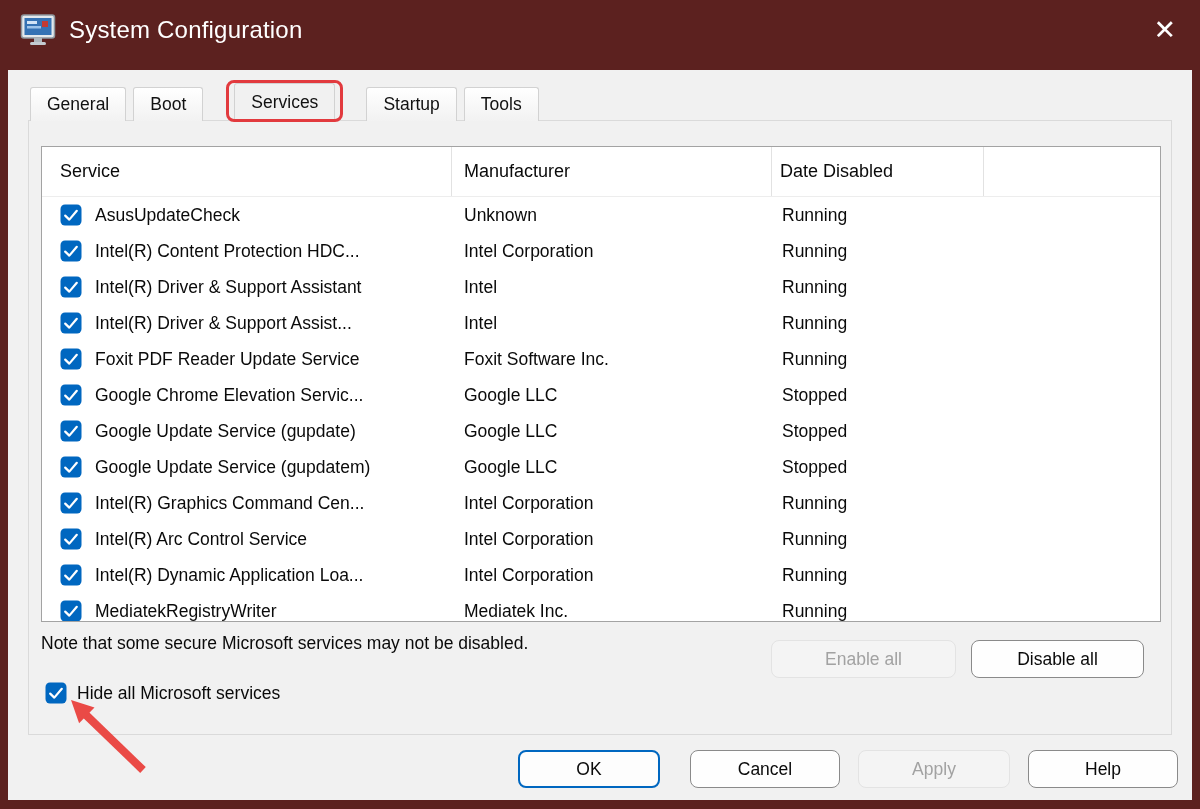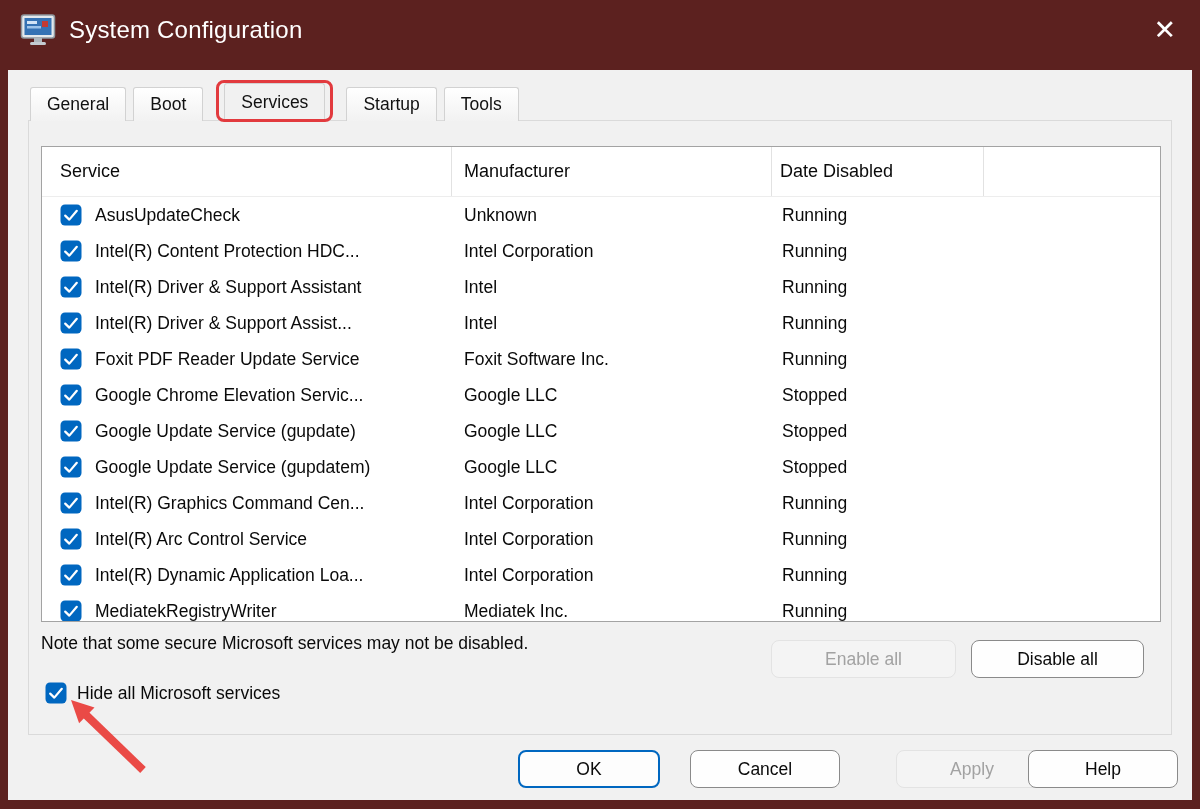--- a/index.html
+++ b/index.html
@@ -23,21 +23,21 @@
   
   .client { position:absolute; left:8px; top:70px; right:8px; bottom:9px; background:#f1f1f1; }
 
   
   .tab-strip { position:absolute; left:22px; top:13px; height:38px;
     display:flex; align-items:flex-end; gap:7px; z-index:3; }
   .tab { position:relative; height:34px; padding:0 16px; display:flex; align-items:center;
     font-size:17.5px; color:#111; background:linear-gradient(#ffffff,#f2f2f2);
     border:1px solid #d2d2d2; border-bottom:none; border-radius:3px 3px 0 0; cursor:pointer;
     white-space:nowrap; }
-  .tab.active { height:38px; background:#f1f1f1; z-index:4; margin:0 14px; }
+  .tab.active { height:38px; background:#f1f1f1; z-index:4; margin:0 24px; }
   .annot-box { position:absolute; left:-9px; right:-9px; top:-4px; bottom:-1px;
     border:3.5px solid var(--annotation-red,#e23a3e); border-radius:8px; pointer-events:none; }
 
   
   .page { position:absolute; left:20px; top:50px; width:1144px; height:615px;
     background:#f1f1f1; border:1px solid #dadada; z-index:1; }
 
   
   .listbox { position:absolute; left:12px; top:25px; width:1120px; height:476px;
     background:#fff; border:1px solid #a3a3a3; overflow:hidden; }
@@ -67,21 +67,21 @@
   .btn-disable { left:942px; top:519px; width:173px; }
 
   
   .hide-row { position:absolute; left:16px; top:561px; display:flex; align-items:center;
     gap:10px; font-size:17.5px; cursor:pointer; }
 
   
   .btn-ok     { left:510px; top:680px; width:142px; background:#fdfdfd;
                 border:2px solid var(--accent-blue,#0067c0); }
   .btn-cancel { left:682px; top:680px; width:150px; }
-  .btn-apply  { left:888px; top:680px; width:152px; }
+  .btn-apply  { left:850px; top:680px; width:152px; }
   .btn-help   { left:1020px; top:680px; width:150px; }
 
   
   .annot-arrow { position:absolute; left:47px; top:622px; z-index:6; pointer-events:none; }
 </style>
 </head>
 <body>
 
 <div class="frame">
 

